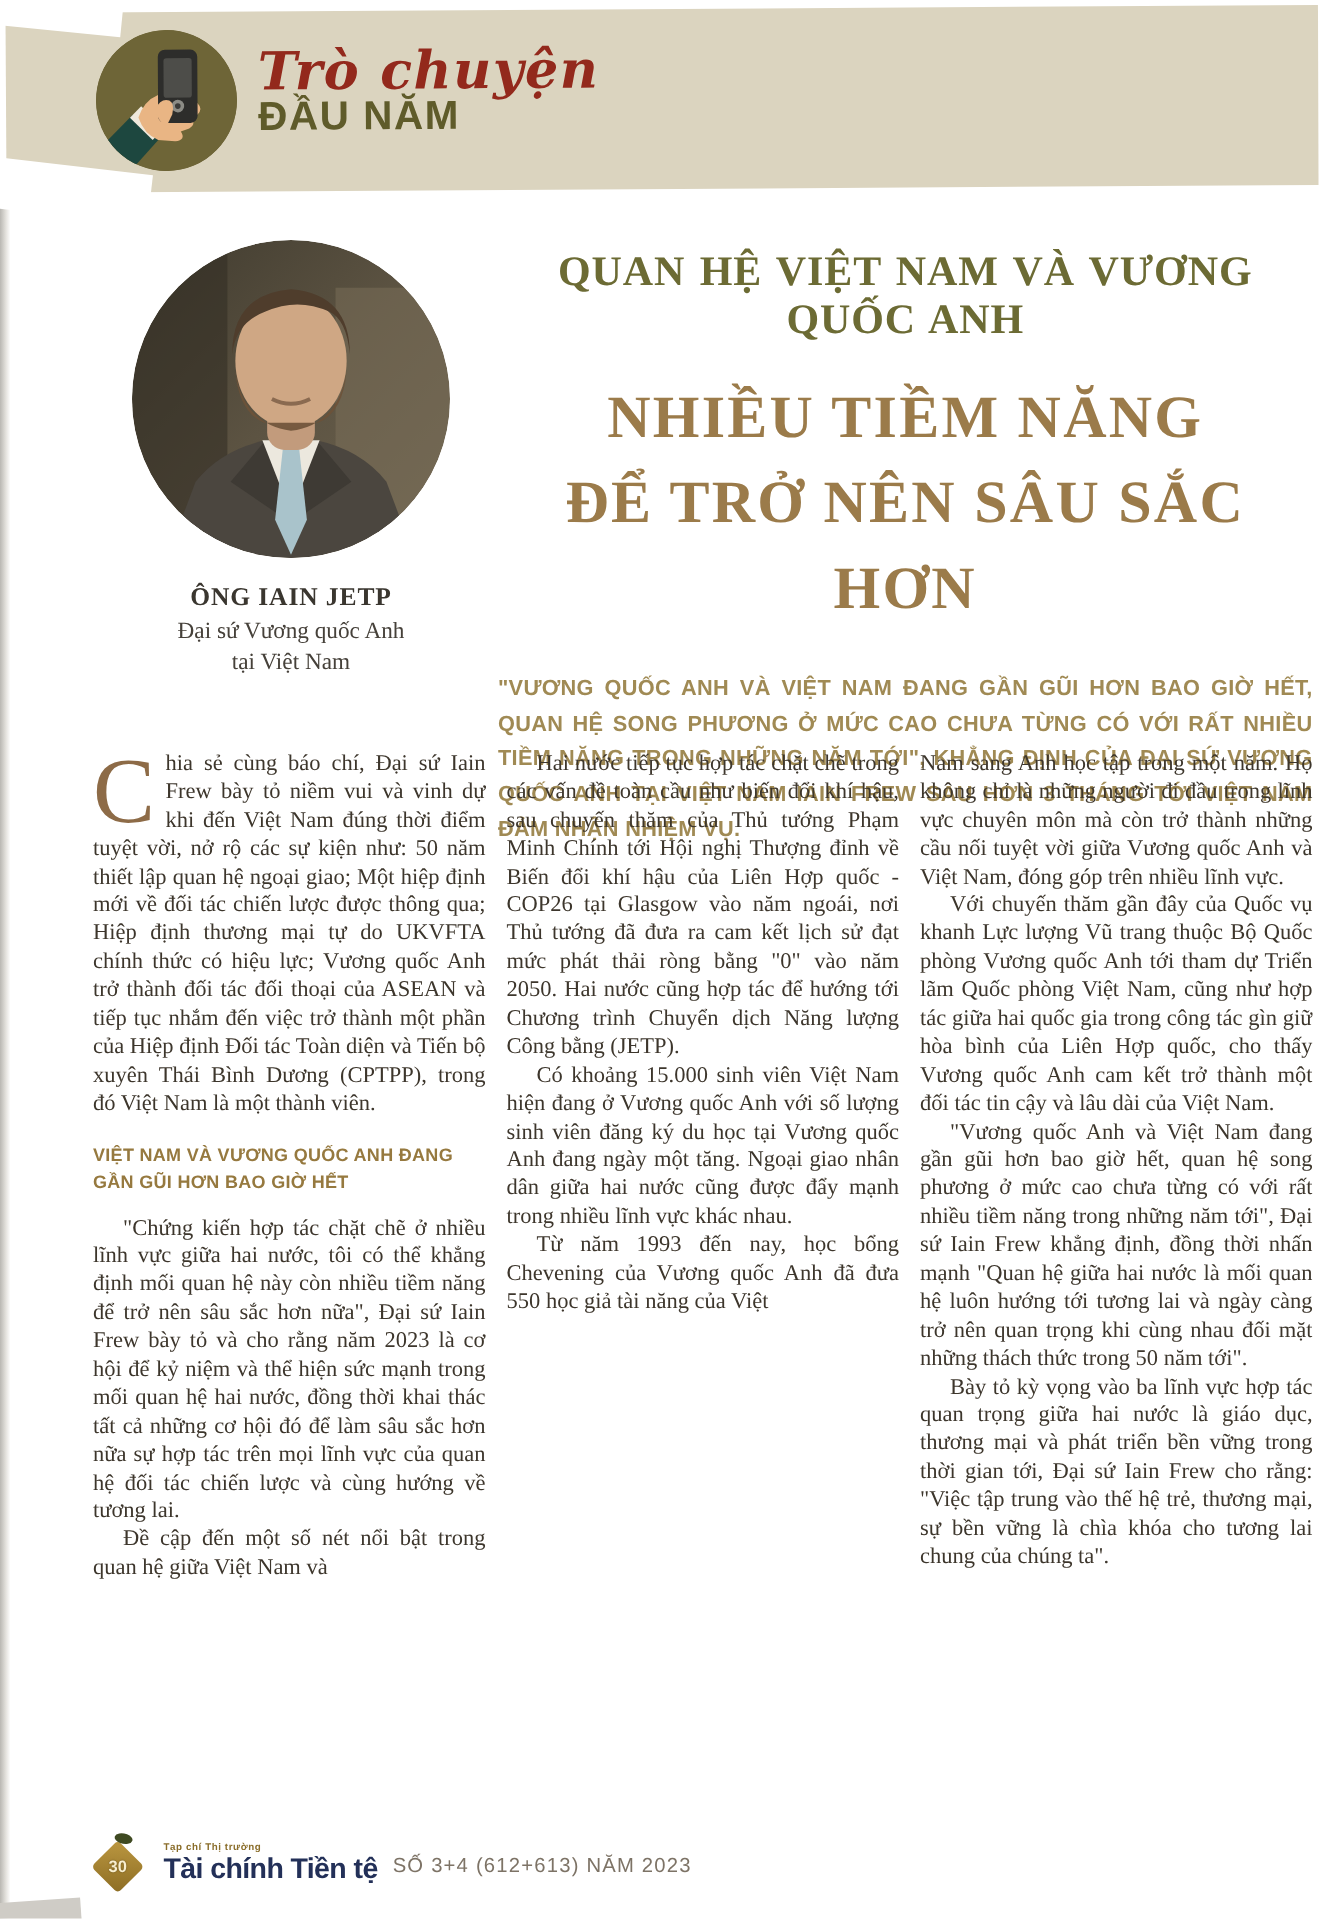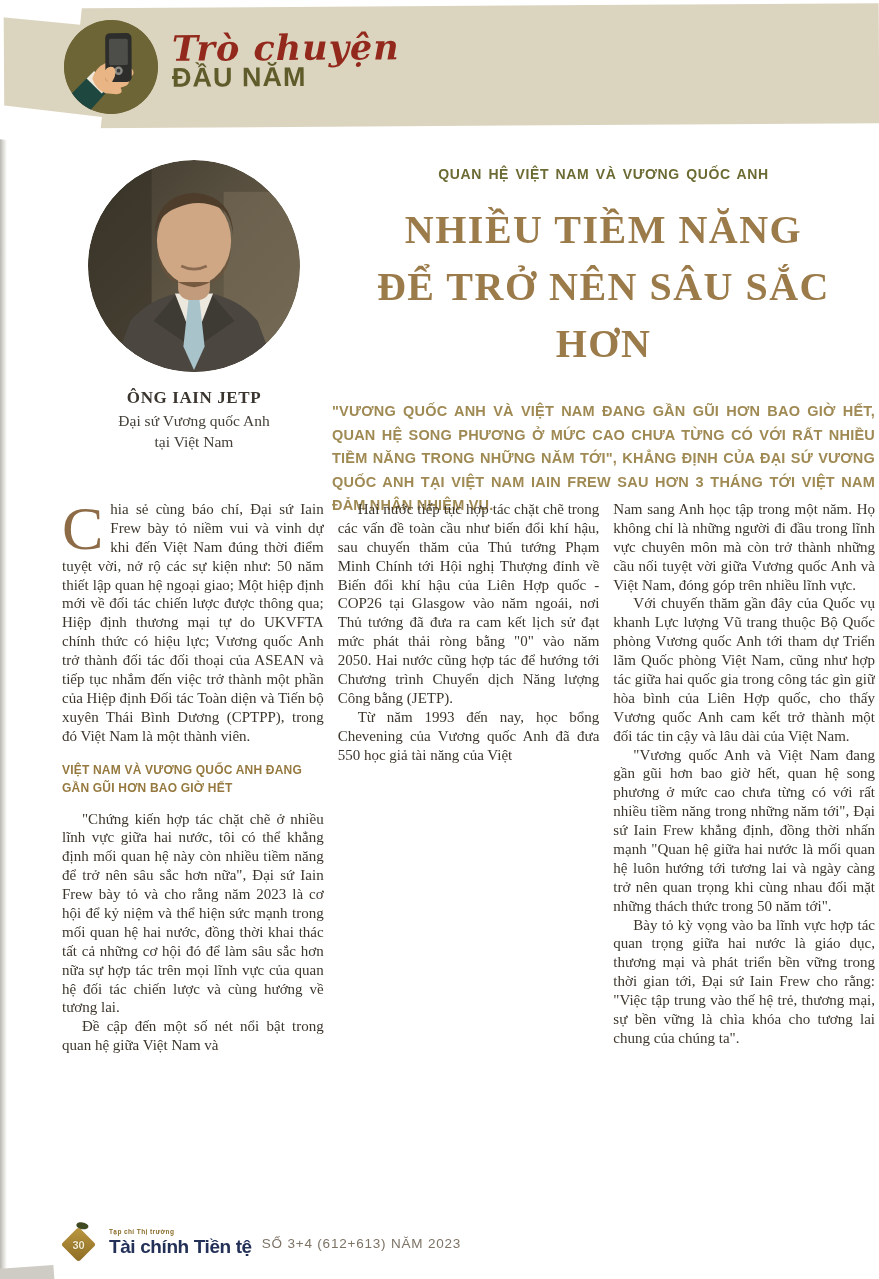--- a/index.html
+++ b/index.html
@@ -25,21 +25,21 @@
   .banner-script{font-family:"DejaVu Serif", serif;font-style:italic;font-weight:bold;
     font-size:35px;color:#93291c;letter-spacing:1px;}
   .banner-bold{font-family:"Liberation Sans", sans-serif;font-weight:800;
     font-size:27px;color:#5f5b2a;letter-spacing:1px;margin-top:-6px;}
   
   .portrait-block{position:absolute;left:66px;top:160px;width:256px;text-align:center;z-index:2;}
   .portrait{width:212px;height:212px;border-radius:50%;overflow:hidden;margin:0 auto;display:block;}
   .caption-name{margin-top:16px;font-weight:bold;font-size:17px;color:#3a362f;letter-spacing:0.6px;}
   .caption-role{font-size:15.5px;color:#46413a;line-height:1.35;margin-top:3px;}
   .headline-block{position:absolute;left:332px;top:166px;width:543px;text-align:center;z-index:2;}
-  .kicker{font-family:Liberation Sans, sans-serif;font-weight:800;font-size:14px;
+  .kicker{font-family:Liberation Serif, serif;font-weight:800;font-size:28px;
     color:#6c6b34;letter-spacing:0.6px;word-spacing:2px;}
   .main-title{font-family:"Liberation Serif", serif;font-weight:bold;font-size:40px;
     color:#9b7b4a;line-height:1.42;letter-spacing:1.5px;margin-top:20px;}
   .lead-quote{font-family:"Liberation Sans", sans-serif;font-weight:bold;font-size:14.5px;
     color:#a08a54;line-height:1.62;letter-spacing:0.2px;text-align:justify;margin-top:28px;}
   
   .columns{position:absolute;left:62px;top:500px;width:813px;height:716px;overflow:hidden;
     display:flex;gap:14px;z-index:2;}
   .col{flex:1;text-align:justify;font-size:15px;line-height:1.26;color:#3d362c;}
   .col p{margin:0;}
@@ -149,20 +149,21 @@
 
 <div class="columns">
   <div class="col">
     <p><span class="dropcap">C</span><span>hia sẻ cùng báo chí, Đại sứ Iain Frew bày tỏ niềm vui và vinh dự khi đến Việt Nam đúng thời điểm tuyệt vời, nở rộ các sự kiện như: 50 năm thiết lập quan hệ ngoại giao; Một hiệp định mới về đối tác chiến lược được thông qua; Hiệp định thương mại tự do UKVFTA chính thức có hiệu lực; Vương quốc Anh trở thành đối tác đối thoại của ASEAN và tiếp tục nhắm đến việc trở thành một phần của Hiệp định Đối tác Toàn diện và Tiến bộ xuyên Thái Bình Dương (CPTPP), trong đó Việt Nam là một thành viên.</span></p>
     <div class="subhead">VIỆT NAM VÀ VƯƠNG QUỐC ANH ĐANG GẦN GŨI HƠN BAO GIỜ HẾT</div>
     <p class="ind">"Chứng kiến hợp tác chặt chẽ ở nhiều lĩnh vực giữa hai nước, tôi có thể khẳng định mối quan hệ này còn nhiều tiềm năng để trở nên sâu sắc hơn nữa", Đại sứ Iain Frew bày tỏ và cho rằng năm 2023 là cơ hội để kỷ niệm và thể hiện sức mạnh trong mối quan hệ hai nước, đồng thời khai thác tất cả những cơ hội đó để làm sâu sắc hơn nữa sự hợp tác trên mọi lĩnh vực của quan hệ đối tác chiến lược và cùng hướng về tương lai.</p>
     <p class="ind">Đề cập đến một số nét nổi bật trong quan hệ giữa Việt Nam và</p>
   </div>
   <div class="col">
     <p class="ind">Hai nước tiếp tục hợp tác chặt chẽ trong các vấn đề toàn cầu như biến đổi khí hậu, sau chuyến thăm của Thủ tướng Phạm Minh Chính tới Hội nghị Thượng đỉnh về Biến đổi khí hậu của Liên Hợp quốc - COP26 tại Glasgow vào năm ngoái, nơi Thủ tướng đã đưa ra cam kết lịch sử đạt mức phát thải ròng bằng "0" vào năm 2050. Hai nước cũng hợp tác để hướng tới Chương trình Chuyển dịch Năng lượng Công bằng (JETP).</p>
+    <p class="ind">Có khoảng 15.000 sinh viên Việt Nam hiện đang ở Vương quốc Anh với số lượng sinh viên đăng ký du học tại Vương quốc Anh đang ngày một tăng. Ngoại giao nhân dân giữa hai nước cũng được đẩy mạnh trong nhiều lĩnh vực khác nhau.</p>
     <p class="ind">Từ năm 1993 đến nay, học bổng Chevening của Vương quốc Anh đã đưa 550 học giả tài năng của Việt</p>
   </div>
   <div class="col">
     <p>Nam sang Anh học tập trong một năm. Họ không chỉ là những người đi đầu trong lĩnh vực chuyên môn mà còn trở thành những cầu nối tuyệt vời giữa Vương quốc Anh và Việt Nam, đóng góp trên nhiều lĩnh vực.</p>
     <p class="ind">Với chuyến thăm gần đây của Quốc vụ khanh Lực lượng Vũ trang thuộc Bộ Quốc phòng Vương quốc Anh tới tham dự Triển lãm Quốc phòng Việt Nam, cũng như hợp tác giữa hai quốc gia trong công tác gìn giữ hòa bình của Liên Hợp quốc, cho thấy Vương quốc Anh cam kết trở thành một đối tác tin cậy và lâu dài của Việt Nam.</p>
     <p class="ind">"Vương quốc Anh và Việt Nam đang gần gũi hơn bao giờ hết, quan hệ song phương ở mức cao chưa từng có với rất nhiều tiềm năng trong những năm tới", Đại sứ Iain Frew khẳng định, đồng thời nhấn mạnh "Quan hệ giữa hai nước là mối quan hệ luôn hướng tới tương lai và ngày càng trở nên quan trọng khi cùng nhau đối mặt những thách thức trong 50 năm tới".</p>
     <p class="ind">Bày tỏ kỳ vọng vào ba lĩnh vực hợp tác quan trọng giữa hai nước là giáo dục, thương mại và phát triển bền vững trong thời gian tới, Đại sứ Iain Frew cho rằng: "Việc tập trung vào thế hệ trẻ, thương mại, sự bền vững là chìa khóa cho tương lai chung của chúng ta".</p>
   </div>
 </div>
 

